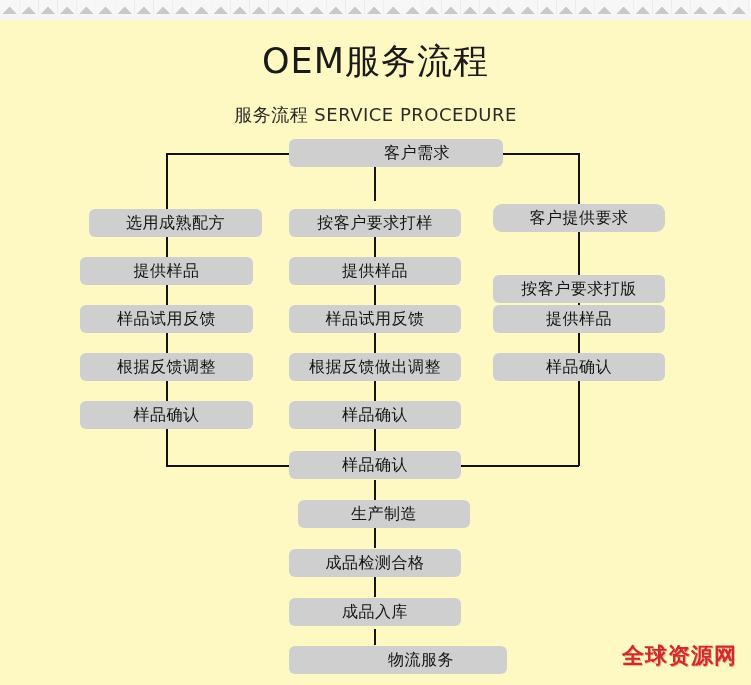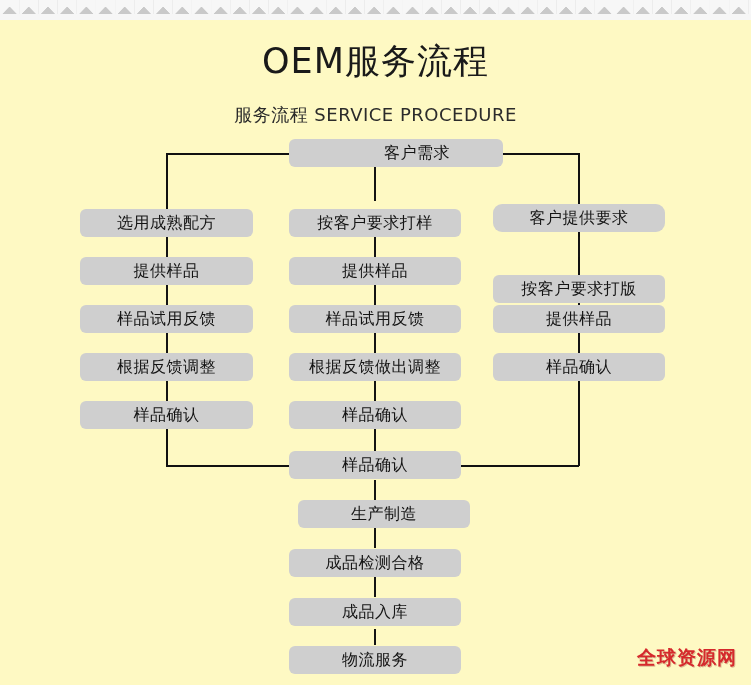--- a/index.html
+++ b/index.html
@@ -96,21 +96,21 @@
   }
   .box.col-l { left: 80px;  width: 173px; }
   .box.col-m { left: 289px; width: 172px; }
   .box.col-r { left: 493px; width: 172px; }
 
   
   .watermark {
     position: absolute;
     right: 14px;
     bottom: 14px;
-    font-size: 19px;
+    font-size: 22px;
     font-weight: bold;
     color: #d5292c;
     letter-spacing: 1px;
     text-shadow: 1px 1px 0 rgba(120,0,0,0.25);
   }
 </style>
 </head>
 <body>
 
 <div id="page">
@@ -148,21 +148,21 @@
   <div class="conn-dash" style="left:166px; top:285px; height:20px;"></div>
   <div class="conn-dash" style="left:166px; top:333px; height:20px;"></div>
   <div class="conn-dash" style="left:166px; top:381px; height:20px;"></div>
 
   <div class="conn-dash" style="left:578px; top:237px; height:20px;"></div>
   <div class="conn-dash" style="left:578px; top:285px; height:20px;"></div>
   <div class="conn-dash" style="left:578px; top:333px; height:20px;"></div>
 
   <div class="box col-m" style="top:139px;padding-left:42px;">客户需求</div>
 
-  <div class="box col-l" style="top:209px;">选用成熟配方</div>
+  <div class="box col-l" style="top:209px;margin-left:9px;">选用成熟配方</div>
   <div class="box col-l" style="top:257px;">提供样品</div>
   <div class="box col-l" style="top:305px;">样品试用反馈</div>
   <div class="box col-l" style="top:353px;">根据反馈调整</div>
   <div class="box col-l" style="top:401px;">样品确认</div>
 
   <div class="box col-m" style="top:209px;">按客户要求打样</div>
   <div class="box col-m" style="top:257px;">提供样品</div>
   <div class="box col-m" style="top:305px;">样品试用反馈</div>
   <div class="box col-m" style="top:353px;">根据反馈做出调整</div>
   <div class="box col-m" style="top:401px;">样品确认</div>
@@ -170,17 +170,17 @@
   <div class="box col-r" style="top:204px;border-radius:9px;">客户提供要求</div>
   <div class="box col-r" style="top:241px;margin-top:34px;">按客户要求打版</div>
   <div class="box col-r" style="top:305px;">提供样品</div>
   <div class="box col-r" style="top:353px;">样品确认</div>
 
   <div class="box col-m" style="top:451px;">样品确认</div>
 
   <div class="box col-m" style="top:500px;margin-left:9px;">生产制造</div>
   <div class="box col-m" style="top:598px;">成品入库</div>
   <div class="box col-m" style="top:549px;">成品检测合格</div>
-  <div class="box col-m" style="top:646px;">物流服务</div>
+  <div class="box col-m" style="top:646px;padding-left:46px;">物流服务</div>
 
   <div class="watermark">全球资源网</div>
 
 </div>
 
 </body></html>

